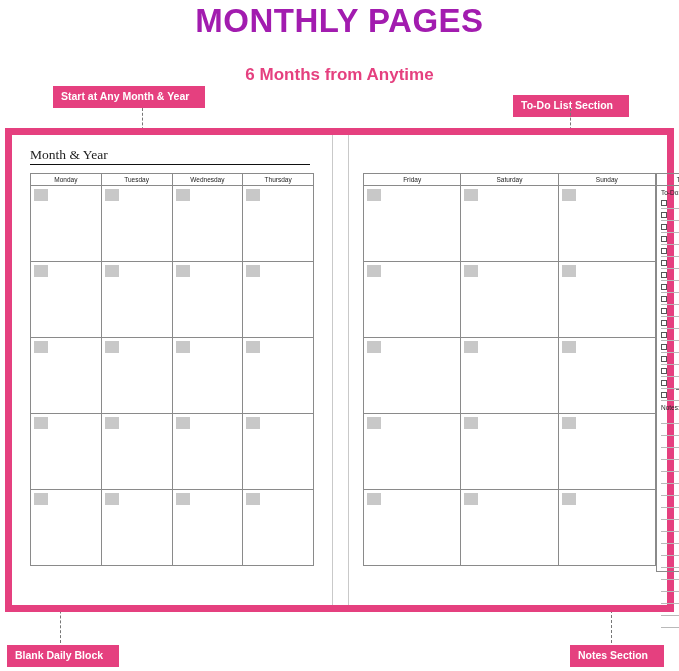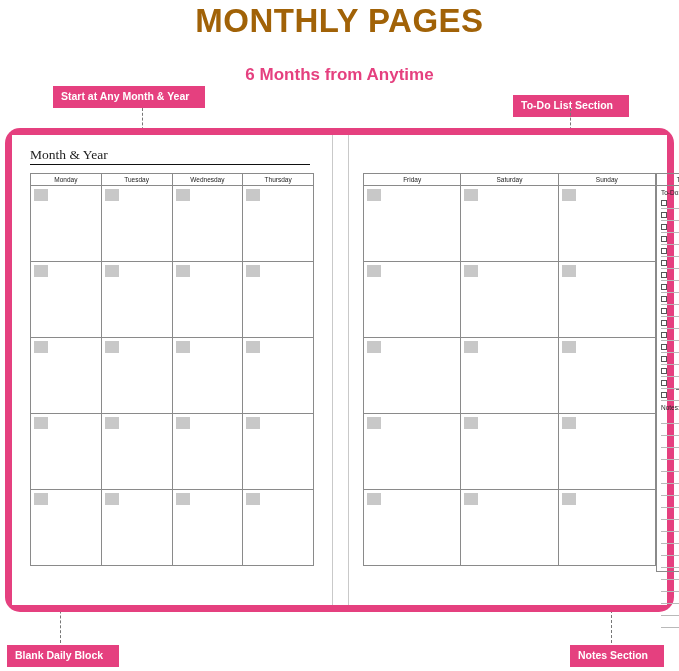--- a/index.html
+++ b/index.html
@@ -22,21 +22,21 @@
     left: 0;
     width: 679px;
     text-align: center;
   }
   .title {
     margin: 0;
     padding-top: 2px;
     font-size: 33px;
     font-weight: bold;
     letter-spacing: 0.5px;
-    color: #a16207;
+    color: #a21caf;
     font-family: "Liberation Sans", sans-serif;
   }
   .subtitle {
     margin: 16px;
     padding-top: 9px;
     font-size: 17px;
     font-weight: bold;
     color: #e5407f;
   }
 
@@ -85,21 +85,20 @@
   
   .spread {
     position: absolute;
     left: 5px;
     top: 128px;
     width: 669px;
     height: 484px;
     background: #e5407f;
     box-sizing: border-box;
     padding: 7px;
-    border-radius: 15px;
   }
   .pages {
     position: relative;
     width: 100%;
     height: 100%;
     background: #ffffff;
     display: flex;
   }
   .page-left {
     width: 320px;

